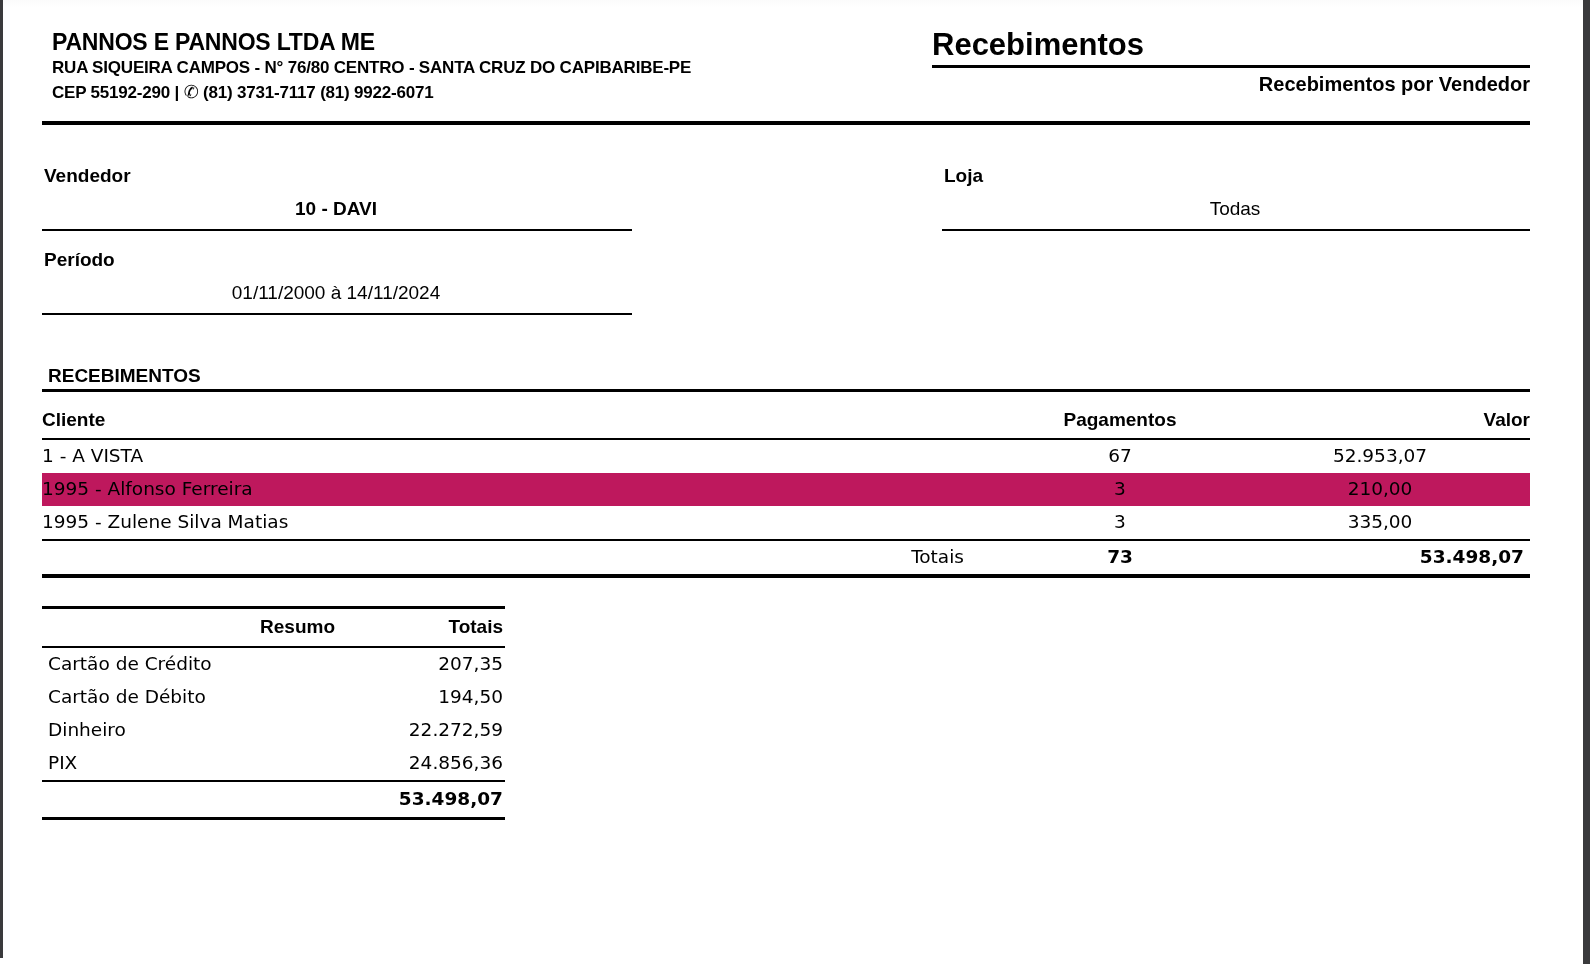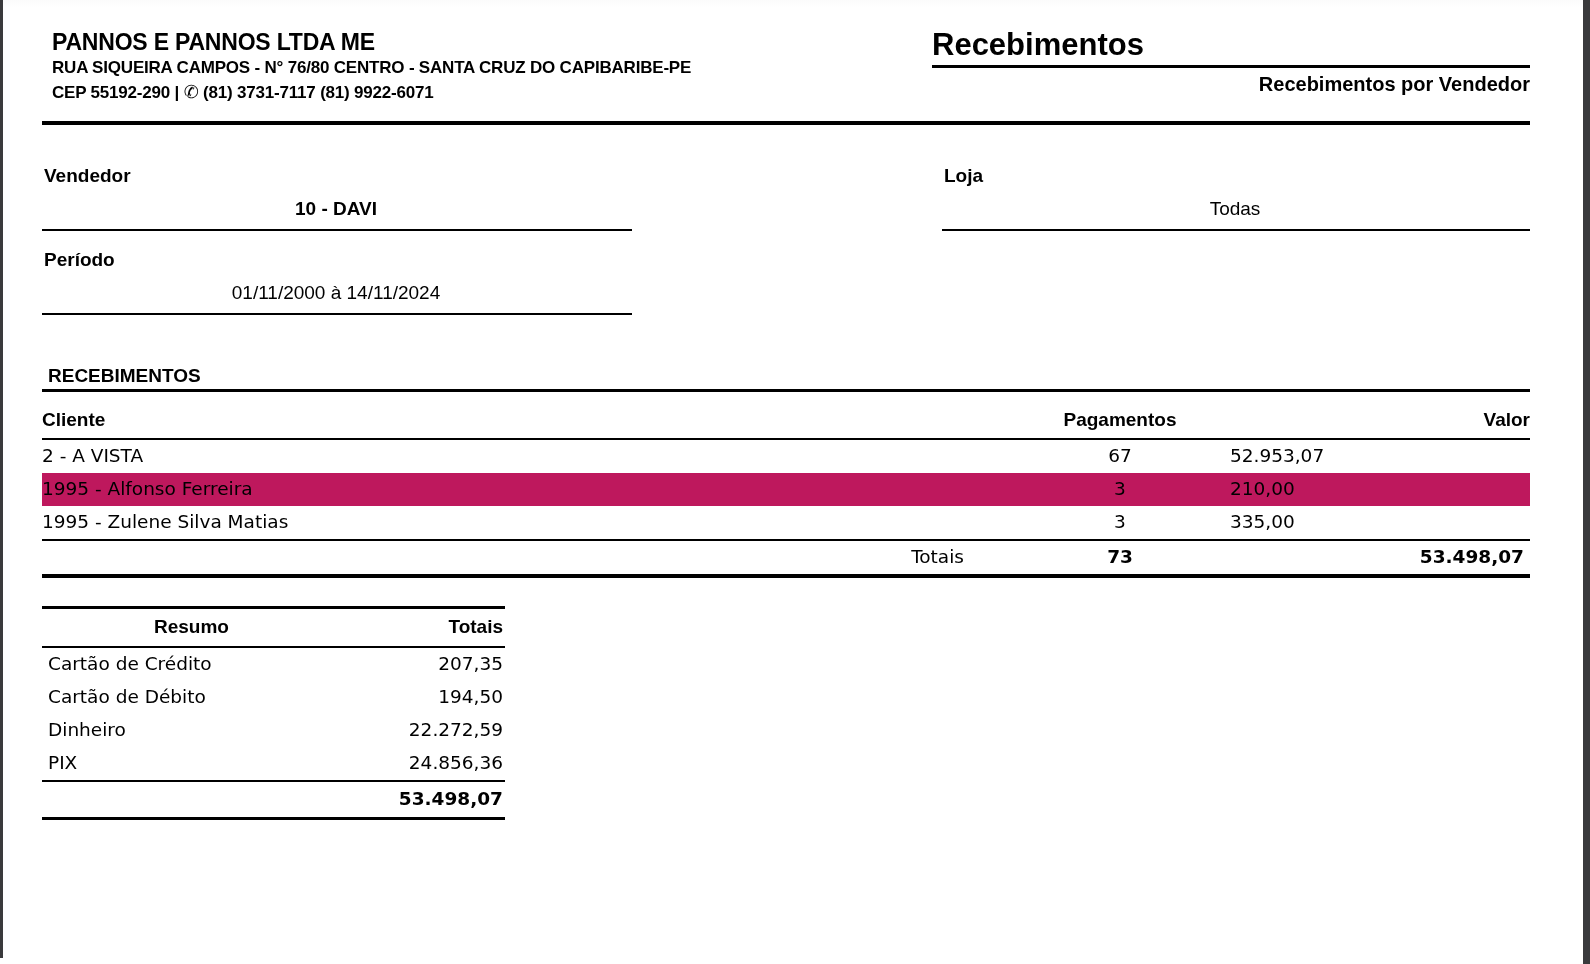--- a/index.html
+++ b/index.html
@@ -101,40 +101,40 @@
   th.c-cliente { text-align: left; padding-left: 6px; }
   th.c-pag { text-align: center; }
   th.c-val { text-align: right; padding-right: 6px; }
   .receipts tbody td, .receipts tfoot td, .resumo tbody td, .resumo tfoot td {
     font-family: "DejaVu Sans", sans-serif;
     font-size: 18.5px; line-height: 22px;
   }
   .receipts tbody td { padding: 5px 0 6px; }
   td.cliente { text-align: left; padding-left: 6px; }
   td.pag { text-align: center; }
-  td.val { text-align: left; padding-right: 6px; }
+  td.val { text-align: center; padding-right: 6px; }
   tr.hl td { background: #be185d; }
   .receipts tfoot td {
     border-top: 2px solid #000;
     border-bottom: 4px solid #000;
     padding: 5px 0 6px;
   }
   .receipts tfoot .t-label { text-align: right; padding-right: 46px; }
   .receipts tfoot .t-pag { text-align: center; font-weight: bold; }
   .receipts tfoot .t-val { text-align: right; padding-right: 6px; font-weight: bold; }
 
   
   .resumo { margin-top: 28px; width: 463px; }
   .resumo table { border-top: 3px solid #000; }
   .resumo thead th {
     font-size: 19px; font-weight: bold; line-height: 24px;
     padding: 6px 0 7px;
     border-bottom: 2px solid #000;
   }
-  .resumo th.r-label { text-align: center; padding-left: 6px; }
+  .resumo th.r-label { text-align: right; padding-left: 6px; }
   .resumo th.r-val { text-align: right; padding-right: 2px; }
   .resumo .col-rval { width: 170px; }
   .resumo tbody td { padding: 5px 0 6px; }
   .resumo td.r-label { text-align: left; padding-left: 6px; }
   .resumo td.r-val { text-align: right; padding-right: 2px; }
   .resumo tfoot td {
     border-top: 2px solid #000;
     border-bottom: 3px solid #000;
     padding: 6px 0 7px;
     font-weight: bold;
@@ -188,21 +188,21 @@
         </colgroup>
       <thead>
         <tr>
           <th class="c-cliente">Cliente</th>
           <th class="c-pag">Pagamentos</th>
           <th class="c-val">Valor</th>
         </tr>
       </thead>
       <tbody>
         <tr>
-          <td class="cliente">2 - A VISTA</td>
+          <td class="cliente">1 - A VISTA</td>
           <td class="pag">67</td>
           <td class="val">52.953,07</td>
         </tr>
         <tr class="hl">
           <td class="cliente">1995 - Alfonso Ferreira</td>
           <td class="pag">3</td>
           <td class="val">210,00</td>
         </tr>
         <tr>
           <td class="cliente">1995 - Zulene Silva Matias</td>

